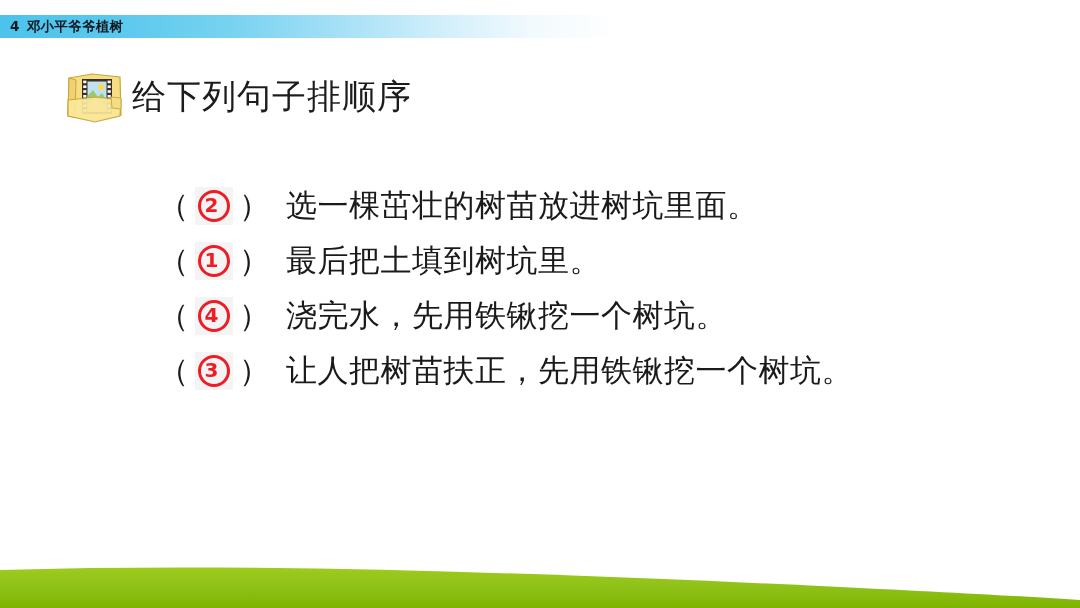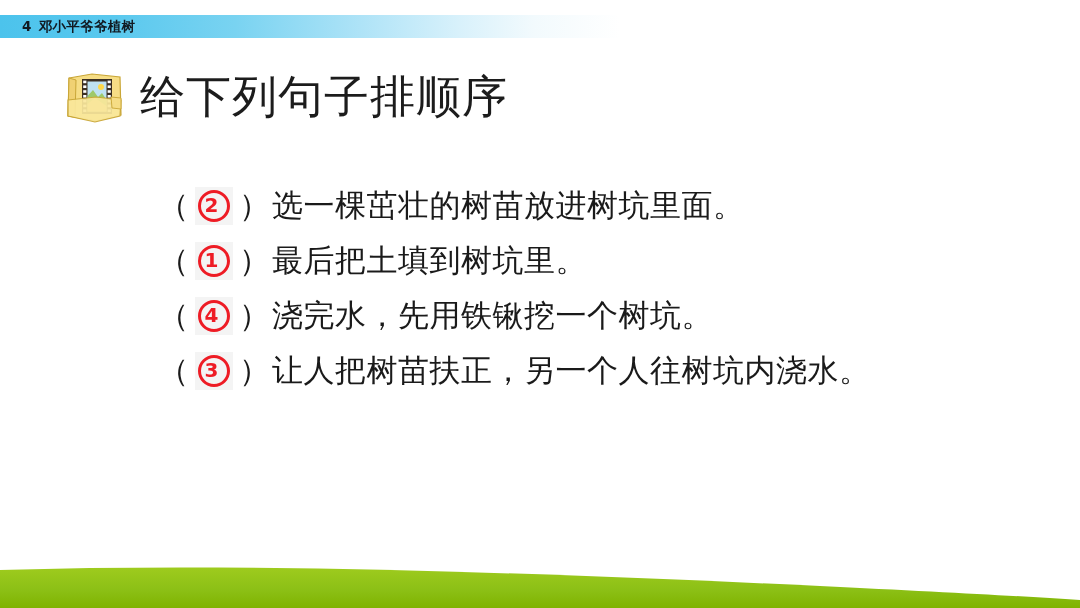--- a/index.html
+++ b/index.html
@@ -35,21 +35,21 @@
                 #4cc3ec 0%,
                 #59c8ee 18%,
                 #79d3f1 38%,
                 #aee3f7 58%,
                 #d8f1fb 74%,
                 #f2fafd 86%,
                 #ffffff 100%);
   }
   .header-title {
     position: absolute;
-    left: 22px;
+    left: 10px;
     top: 15px;
     height: 21px;
     line-height: 23px;
     font-family: "DejaVu Sans", "Liberation Sans", sans-serif;
     font-size: 13.5px;
     font-weight: bold;
     color: #111a22;
     letter-spacing: 0.3px;
     white-space: nowrap;
   }
@@ -70,23 +70,23 @@
     width: 66px;
     height: 60px;
     flex: 0 0 auto;
   }
   .folder-icon svg {
     display: block;
     width: 66px;
     height: 60px;
   }
   .section-title {
-    margin-left: 12px;
-    font-family: "DejaVu Serif", "Liberation Serif", serif;
-    font-size: 45px;
+    margin-left: 4px;
+    font-family: "DejaVu Serif", "Liberation Serif", serif;
+    font-size: 34px;
     line-height: 1;
     color: #1c1c1c;
     letter-spacing: 1px;
     white-space: nowrap;
   }
 
   
   .sentence-list {
     position: absolute;
     left: 158px;
@@ -135,21 +135,21 @@
     font-family: "DejaVu Sans", "Liberation Sans", sans-serif;
     font-size: 20px;
     font-weight: bold;
     color: #ee1c25;
     line-height: 1;
     margin-left: -5px;
     margin-top: -1px;
   }
 
   .sentence-text {
-    margin-left: 2px;
+    margin-left: 16px;
     font-family: "DejaVu Serif", "Liberation Serif", serif;
     font-size: 31px;
     color: #1a1a1a;
     letter-spacing: 0.5px;
   }
 
   
   .footer-hill {
     position: absolute;
     left: 0;
@@ -247,21 +247,21 @@
       <span class="sentence-text">浇完水，先用铁锹挖一个树坑。</span>
     </div>
 
     <div class="sentence-row">
       <span class="paren paren-open">（</span>
       <span class="circled-num">
         <span class="ring"></span>
         <span class="digit">3</span>
       </span>
       <span class="paren paren-close">）</span>
-      <span class="sentence-text">让人把树苗扶正，另一个人往树坑内浇水。</span>
+      <span class="sentence-text">让人把树苗扶正，先用铁锹挖一个树坑。</span>
     </div>
 
   </div>
 
   <div class="footer-hill">
     <svg viewBox="0 0 1080 60" preserveAspectRatio="none" xmlns="http://www.w3.org/2000/svg">
       <defs>
         <linearGradient id="hillGrad" x1="0" y1="0" x2="0" y2="1">
           <stop offset="0%" stop-color="#9ecb1e"></stop>
           <stop offset="55%" stop-color="#8cc016"></stop>

